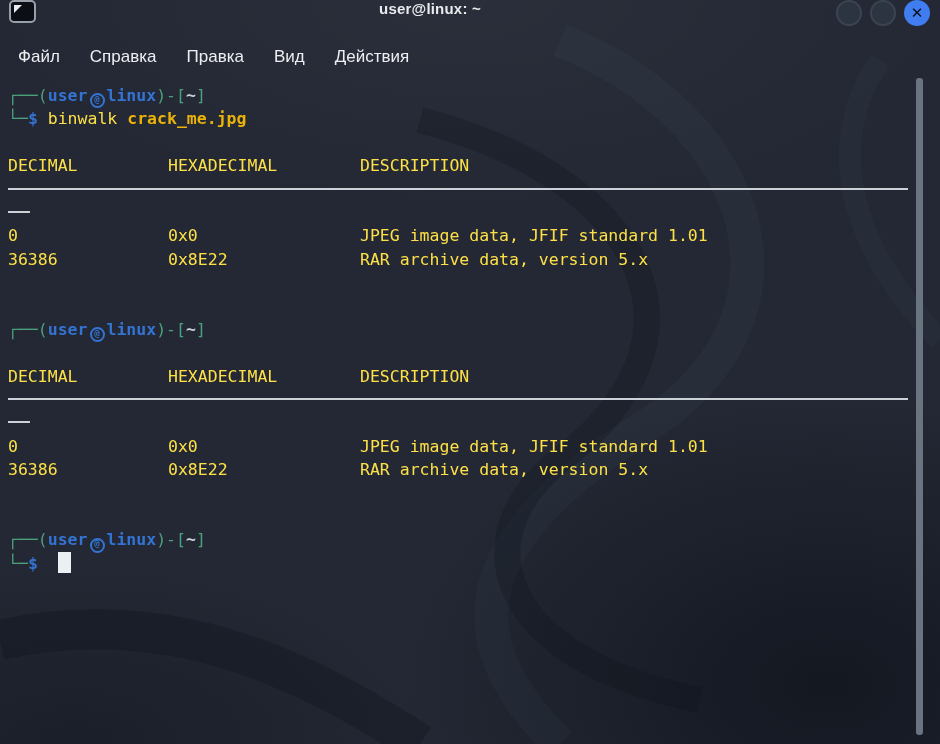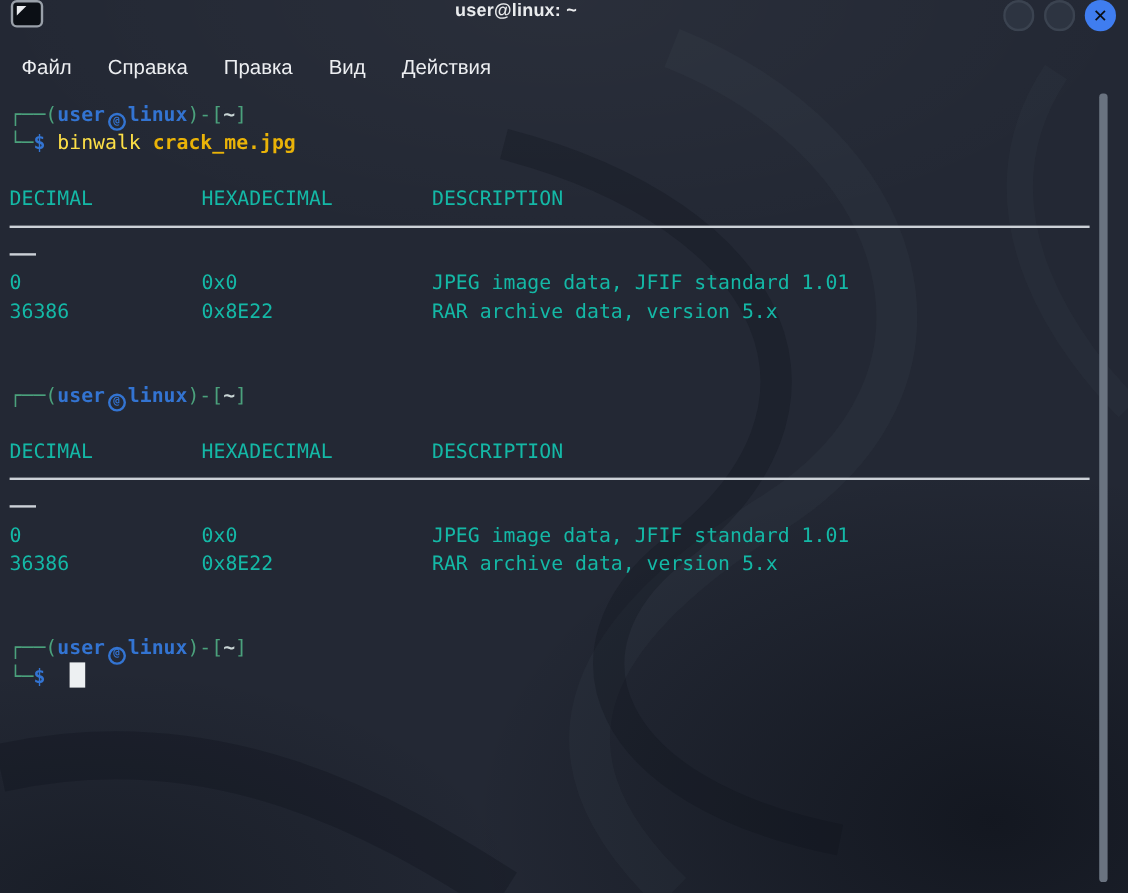--- a/index.html
+++ b/index.html
@@ -63,21 +63,21 @@
   .cell-1 { display:inline-block; width:160px; }
   .cell-2 { display:inline-block; width:192px; }
 
   .c-frame  { color:#4ba17c; }
   .c-user   { color:#3374d2; font-weight:700; }
   .c-path   { color:#c9d5d5; font-weight:700; }
   .c-dollar { color:#3374d2; font-weight:700; }
   .c-cmd    { color:#fde047; }
   .c-opt    { color:#47997c; }
   .c-arg    { color:#eab308; font-weight:700;text-align:right; }
-  .c-plain  { color:#14b8a6; }
+  .c-plain  { color:#fde047; }
 
   .at-circle {
     display:inline-flex; width:15px; height:15px; box-sizing:border-box;
     border:2px solid #3374d2; border-radius:50%;
     align-items:center; justify-content:center;
     font-size:9px; font-weight:700; color:#3374d2;
     vertical-align:-2px; margin:0 2px;
   }
   .cursor-block {
     display:inline-block; width:13px; height:21px; background:#edf0f2;

